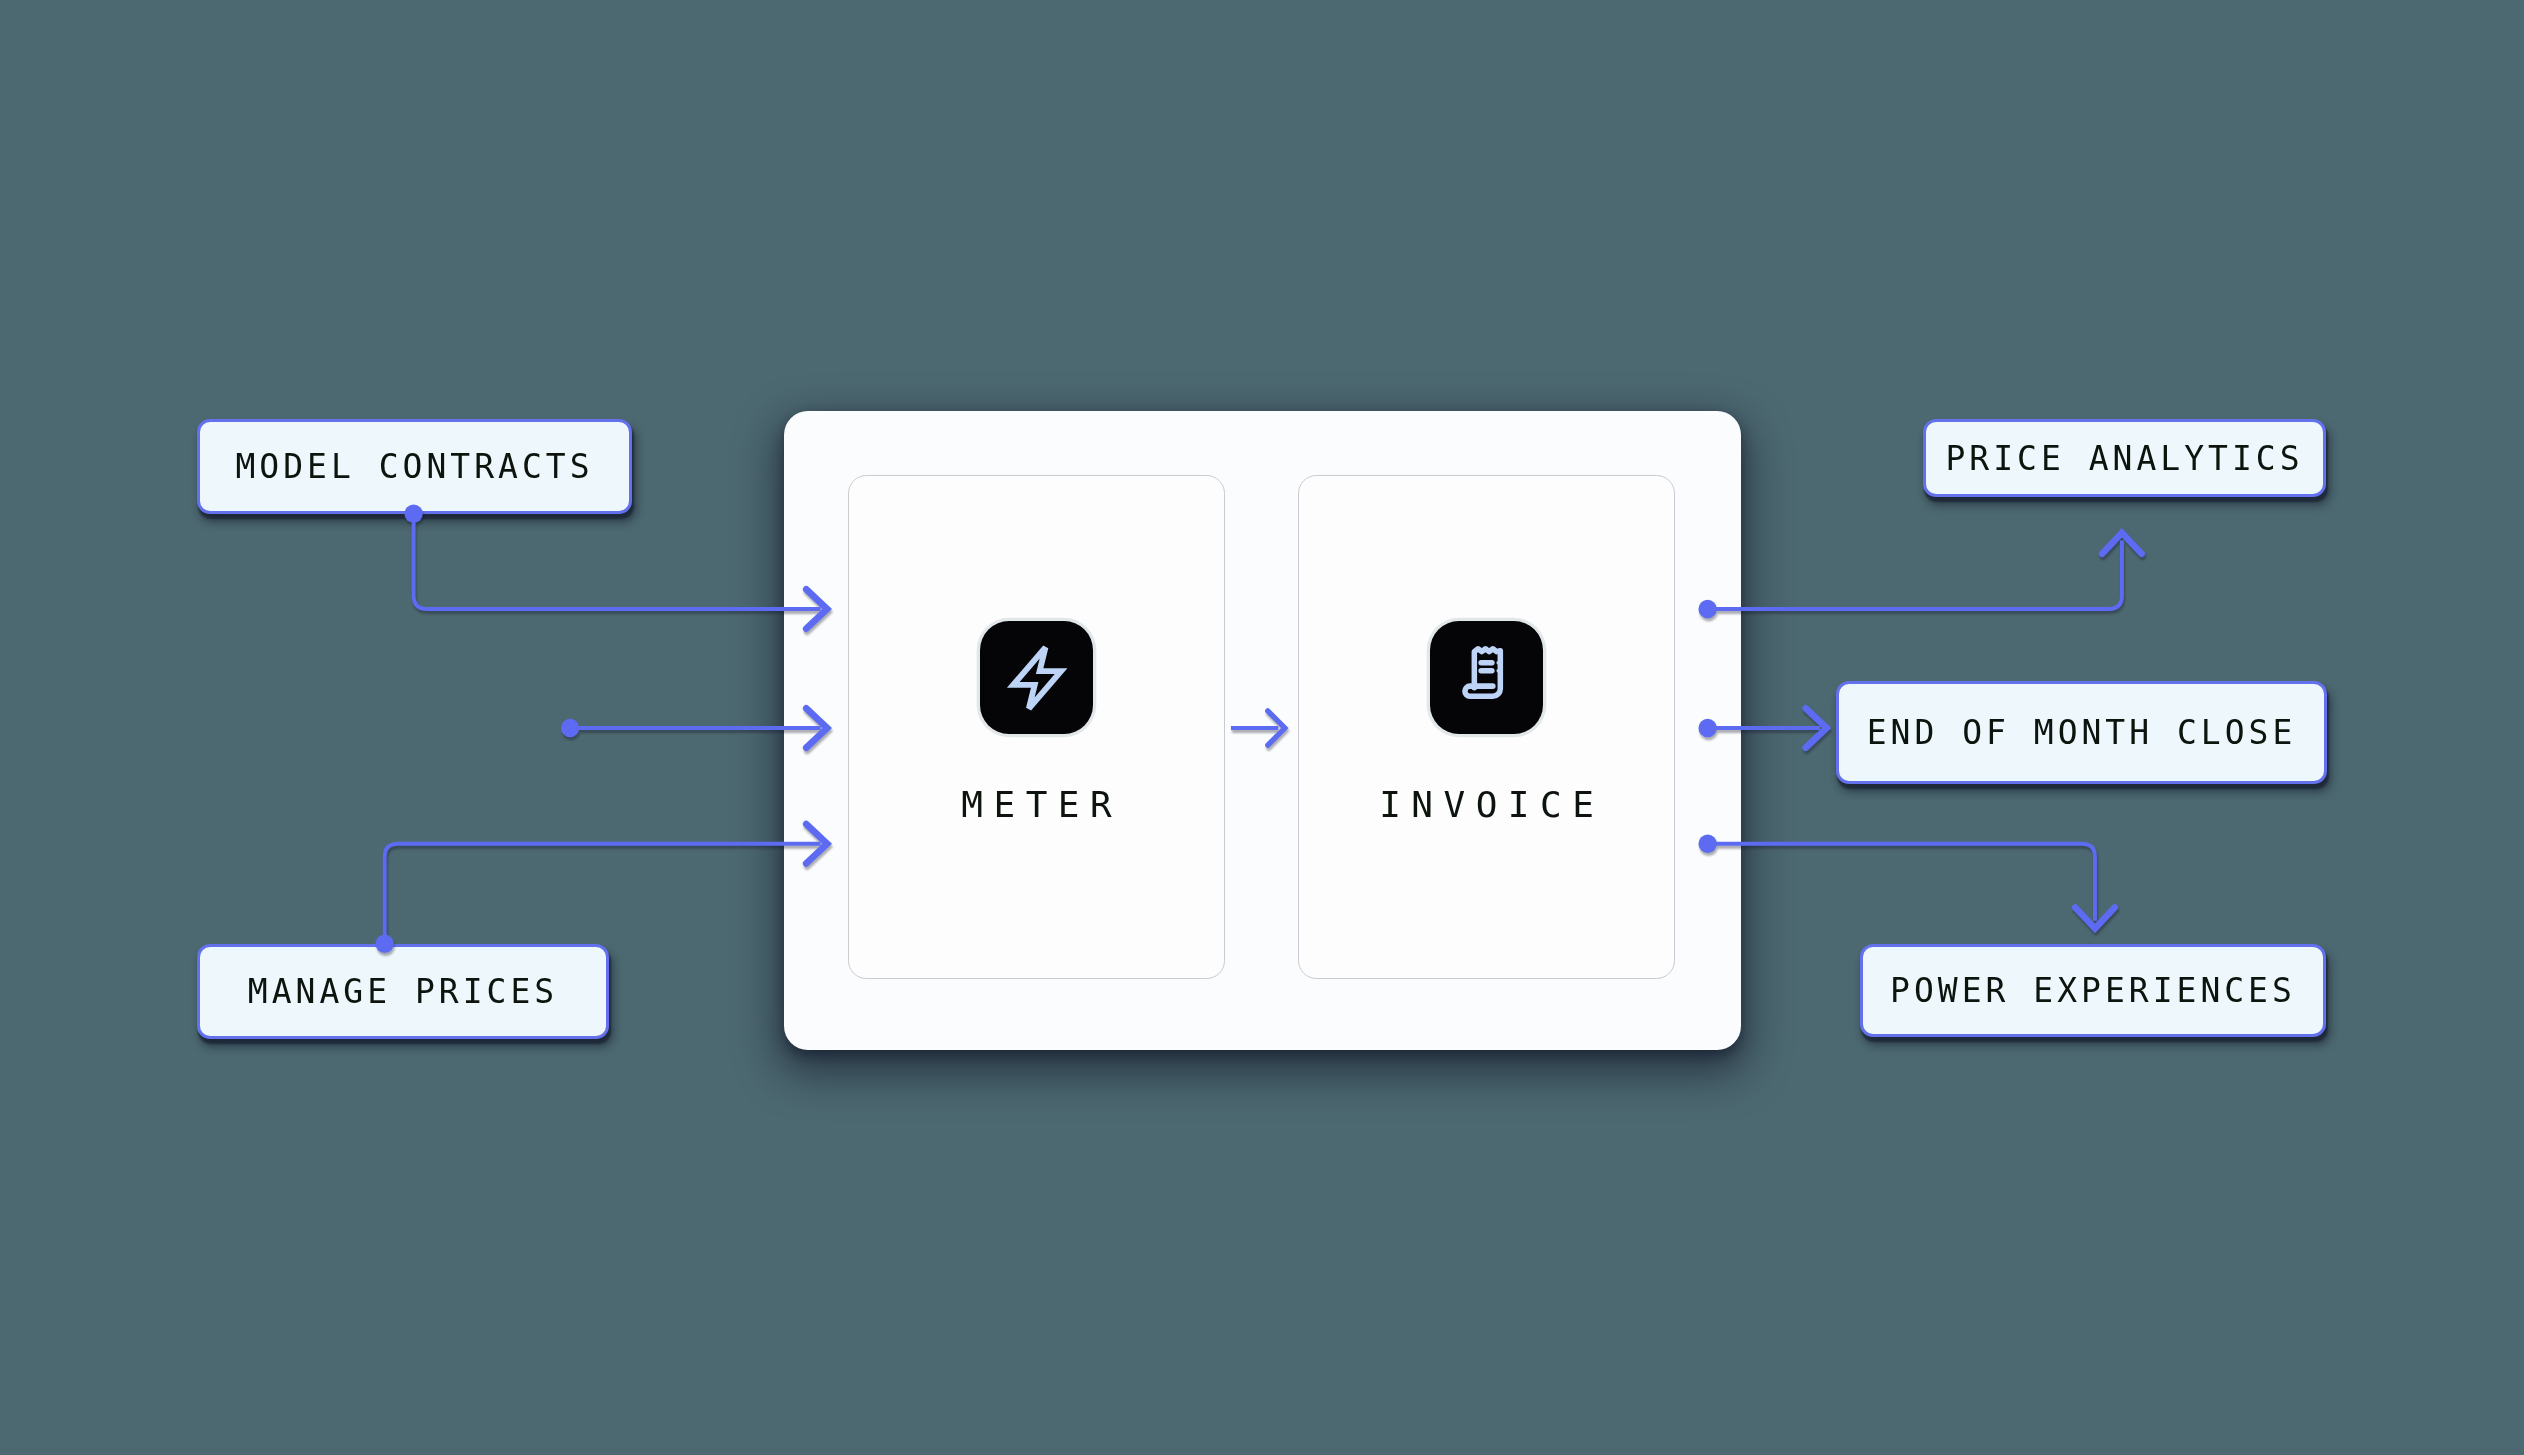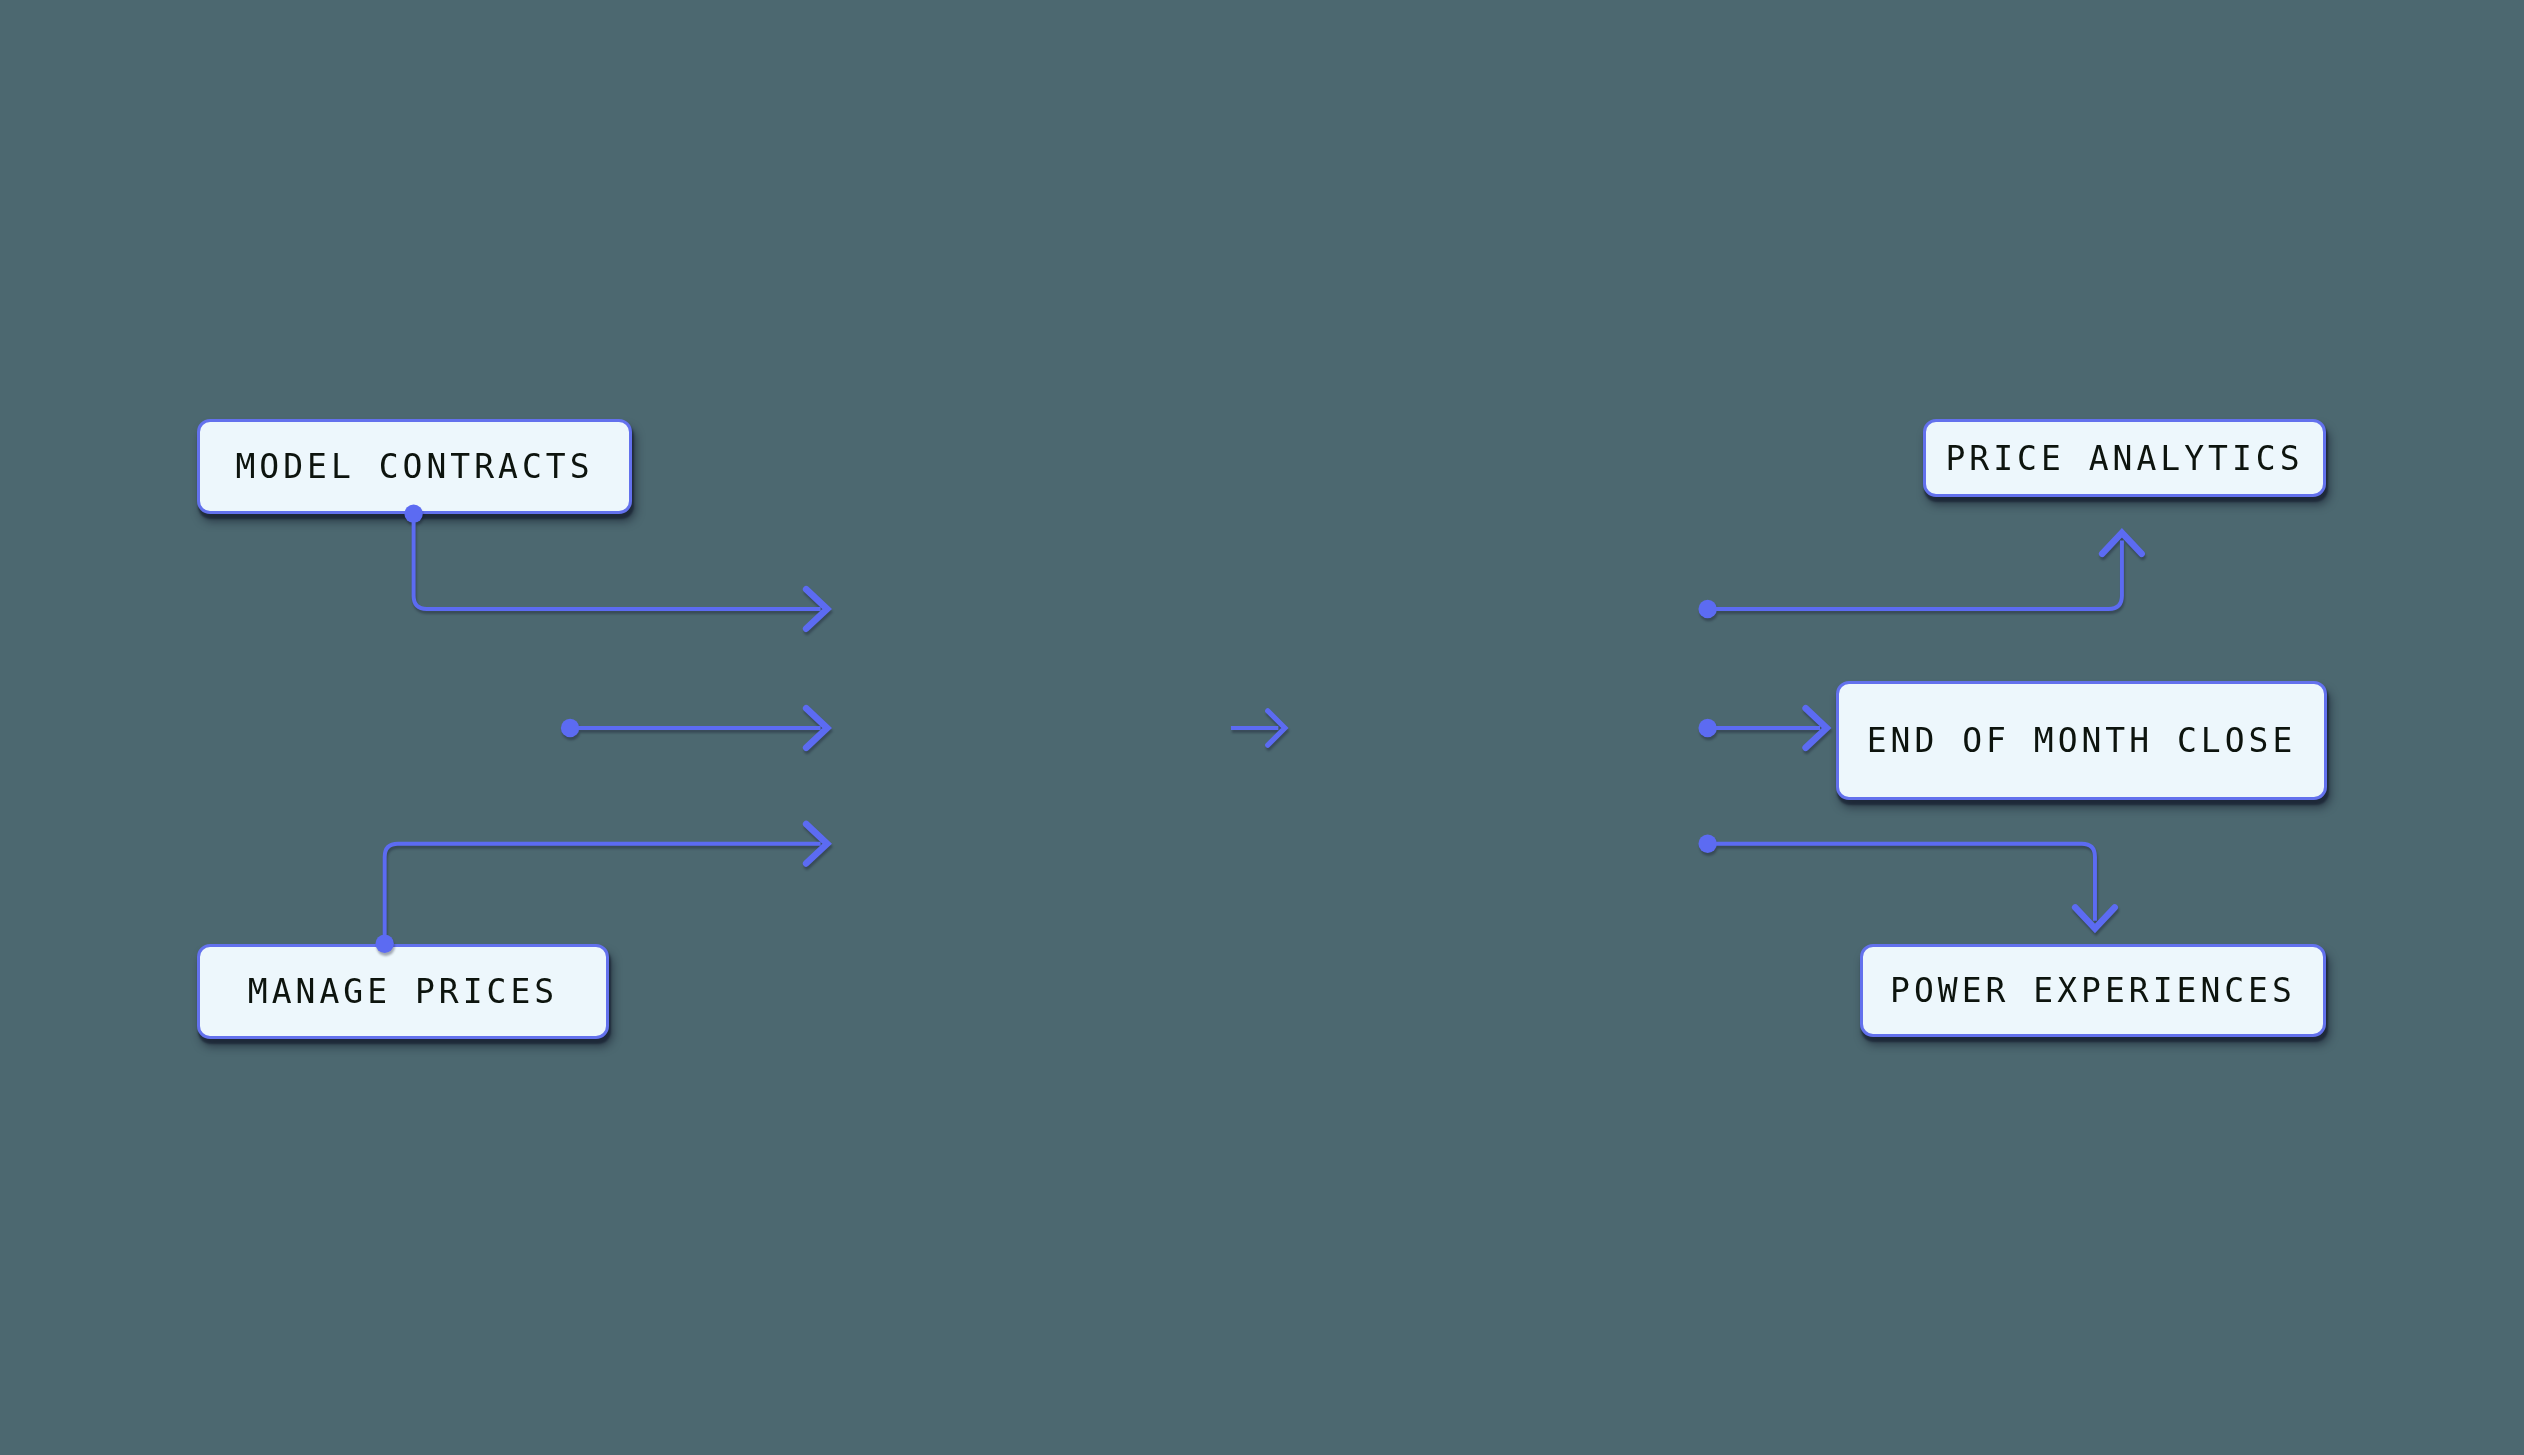--- a/index.html
+++ b/index.html
@@ -91,25 +91,48 @@
 
 <div class="stage">
 
   <div class="side-node" style="left:197px;top:419px;width:435px;height:95px;">
     <span>MODEL CONTRACTS</span>
   </div>
   <div class="side-node" style="left:197px;top:944px;width:412px;height:95px;">
     <span>MANAGE PRICES</span>
   </div>
 
+  <div class="card">
+    <div class="inner-node meter">
+      <div class="icon-square">
+        <svg viewBox="0 0 24 24" fill="none" stroke="#bdd4f7" stroke-width="1.8" stroke-linejoin="miter">
+          <path d="M14.6 2.6 L4.7 14.1 h6.6 l-1.8 7.3 L19.4 9.9 h-6.6 l1.8-7.3 Z"></path>
+        </svg>
+      </div>
+      <div class="inner-label">METER</div>
+    </div>
+
+    <div class="inner-node invoice">
+      <div class="icon-square">
+        <svg viewBox="0 0 24 24" fill="none" stroke="#bdd4f7" stroke-width="1.7" stroke-linecap="round" stroke-linejoin="round">
+          <path d="M8.1 15 V3.9 L9.25 3 l1.14.9 L11.53 3 l1.14.9 L13.81 3 l1.14.9 L16.1 3.6 v11.7 a2.3 2.3 0 0 1 -2.3 2.3 H6.75 a1.55 1.55 0 0 1 0 -3.1 h7.05"></path>
+          <path d="M10.2 7.3 h3.3"></path>
+          <path d="M10.2 9.8 h3.3"></path>
+          <circle cx="15.45" cy="7.3" r="0.55" fill="#bdd4f7" stroke="none"></circle>
+          <circle cx="15.45" cy="9.8" r="0.55" fill="#bdd4f7" stroke="none"></circle>
+        </svg>
+      </div>
+      <div class="inner-label">INVOICE</div>
+    </div>
+  </div>
 
   <div class="side-node" style="left:1923px;top:419px;width:403px;height:78px;">
     <span>PRICE ANALYTICS</span>
   </div>
-  <div class="side-node" style="left:1836px;top:681px;width:491px;height:119px;">
+  <div class="side-node" style="left:1836px;top:681px;width:491px;height:103px;">
     <span>END OF MONTH CLOSE</span>
   </div>
   <div class="side-node" style="left:1860px;top:944px;width:466px;height:93px;">
     <span>POWER EXPERIENCES</span>
   </div>
 
   <svg class="connectors" width="2525" height="1456" viewBox="0 0 3840 2214">
 
     <g>
       <path class="line" d="M629 781 V906 Q629 926 649 926 H1248"></path>

